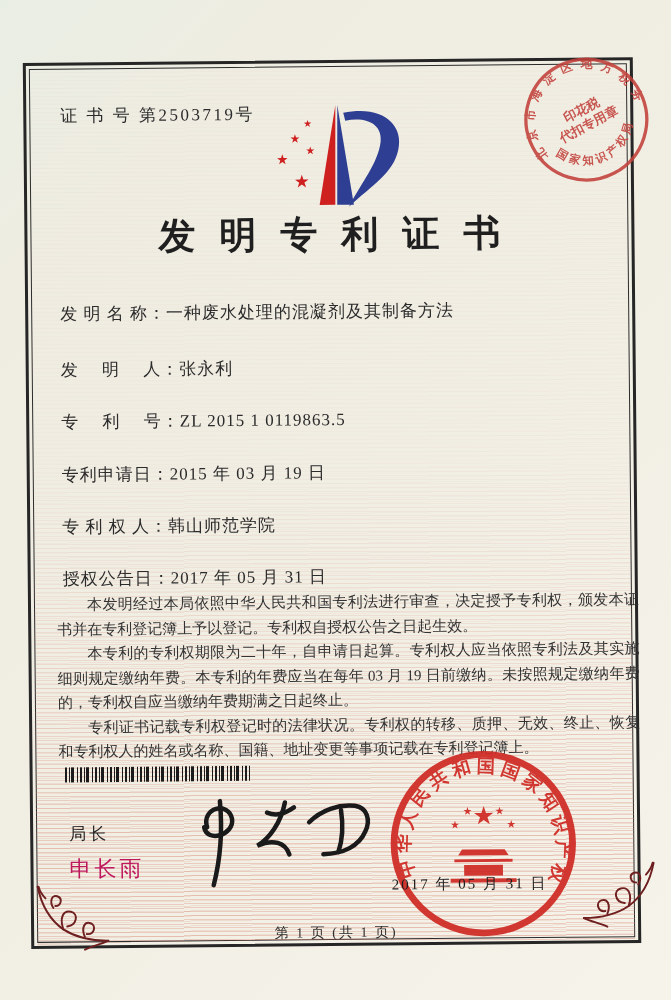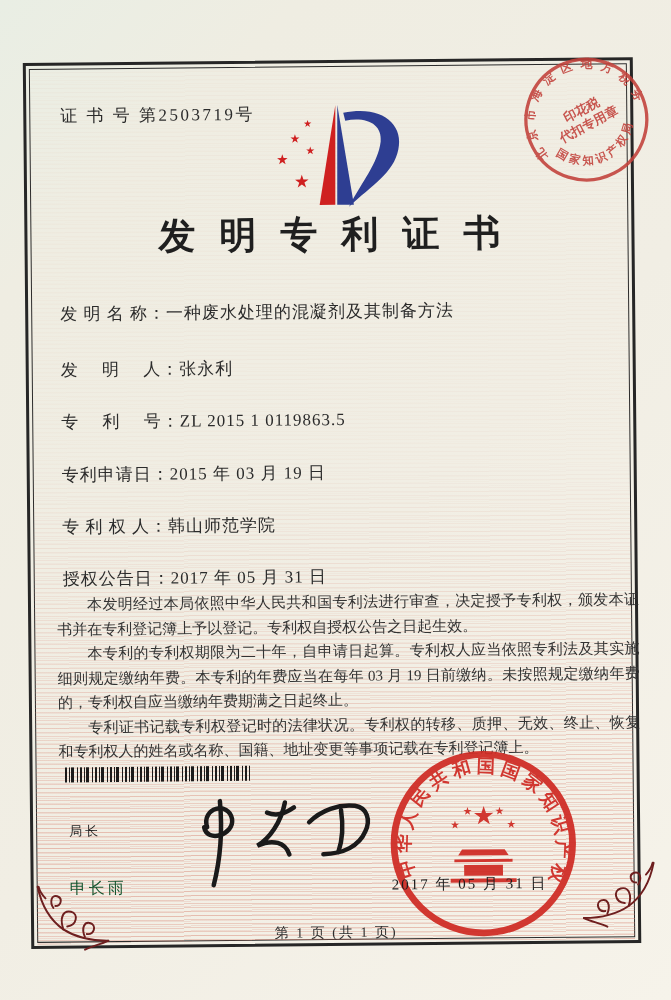--- a/index.html
+++ b/index.html
@@ -23,22 +23,22 @@
     transform:rotate(-27deg);opacity:0.88;}
   .title{position:absolute;left:27px;top:210px;width:610px;text-align:center;
     font-size:37px;font-weight:bold;color:#1f1f1f;letter-spacing:24px;text-indent:24px;}
   .field{position:absolute;left:62px;font-size:17px;color:#2b2b2b;white-space:nowrap;letter-spacing:1px;}
   .paragraphs{position:absolute;left:56px;top:590px;width:582px;font-size:15px;
     line-height:24.5px;color:#333;text-align:justify;}
   .paragraphs p{margin:0;text-indent:2em;}
   .barcode{position:absolute;left:62px;top:765px;width:186px;height:15px;
     background:repeating-linear-gradient(90deg,#1b1b1b 0 2px,transparent 2px 4px,#1b1b1b 4px 5px,
       transparent 5px 6px,#1b1b1b 6px 9px,transparent 9px 12px,#1b1b1b 12px 13px,transparent 13px 15px);}
-  .duty-title{position:absolute;left:66px;top:820px;font-size:13px;color:#262626;letter-spacing:3px;}
-  .duty-name{position:absolute;left:66px;top:876px;font-size:16px;color:#14532d;letter-spacing:3px;}
+  .duty-title{position:absolute;left:66px;top:820px;font-size:17px;color:#262626;letter-spacing:3px;}
+  .duty-name{position:absolute;left:66px;top:852px;font-size:22px;color:#be185d;letter-spacing:3px;}
   .signature{position:absolute;left:172px;top:792px;width:208px;height:100px;}
   .seal{position:absolute;left:383px;top:748px;width:194px;height:194px;opacity:0.93;}
   .seal-date{position:absolute;left:388px;top:876px;font-size:15px;color:#1d1d1d;letter-spacing:2px;white-space:nowrap;}
   .footer{position:absolute;left:27px;top:924px;width:610px;text-align:center;
     font-size:14px;color:#2e2e2e;letter-spacing:2px;}
   .ornament{position:absolute;width:78px;height:78px;}
   .orn-right{left:576px;top:860px;}
   .orn-left{left:30px;top:878px;transform:scaleX(-1);}
 </style>
 </head>

